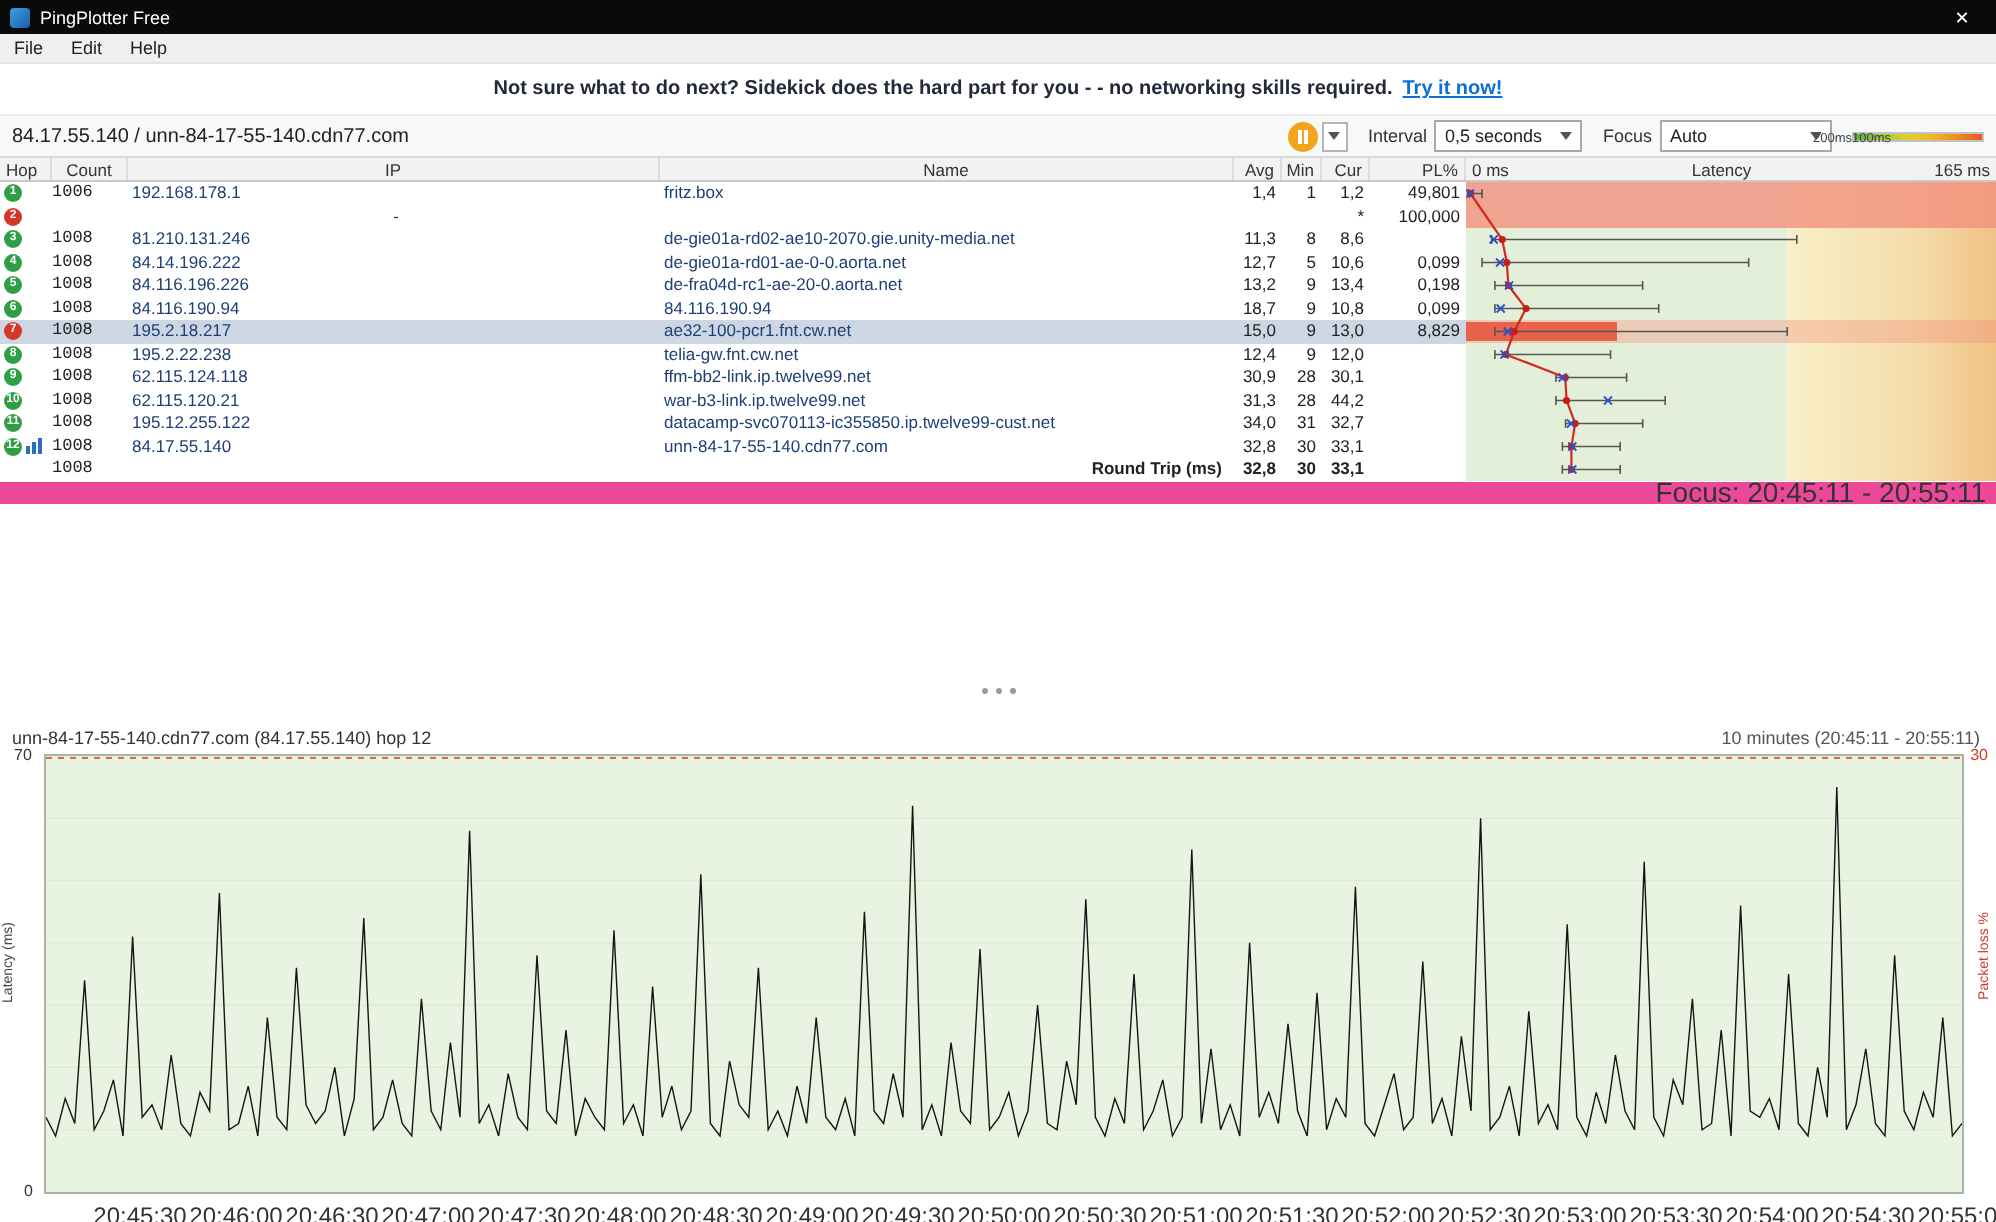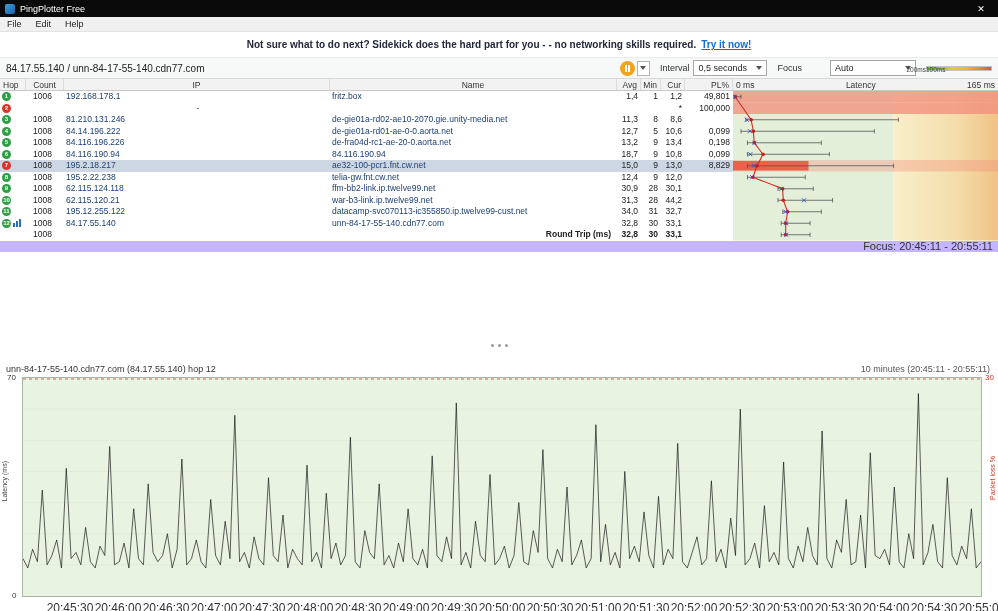--- a/index.html
+++ b/index.html
@@ -31,21 +31,21 @@
   .pausebtn i { position:absolute; top:4px; left:5px; width:2px; height:7px; background:#fff;
                 box-shadow:3px 0 0 #fff; }
   .caretbtn { width:13px; height:15px; border:1px solid #b5b5b5; background:#fff; margin-left:2px;
               display:flex; align-items:center; justify-content:center; flex:none; }
   .tri { width:0; height:0; border-left:3px solid transparent; border-right:3px solid transparent;
          border-top:4px solid #555; }
   .ctl-label { margin:0 4px 0 10px; font-size:9px; color:#333; flex:none; }
   .select { height:16px; border:1px solid #a8a8a8; background:#fff; font-size:9px; color:#222;
             display:flex; align-items:center; justify-content:space-between; padding:0 4px; flex:none; }
   .sel-interval { width:74px; }
-  .sel-focus { width:86px;margin-left:24px; }
+  .sel-focus { width:86px; }
   .legend { width:66px; margin-left:10px; flex:none; }
   .legend-labels { position:relative; height:8px; font-size:6.5px; color:#444; }
   .legend-labels .l1 { position:absolute; left:26%; }
   .legend-labels .l2 { position:absolute; right:0; }
   .legend-bar { height:5px; border:1px solid #c2c2c2;
                 background:linear-gradient(to right,#58b33c,#9ac73a,#d9d22f,#f2b824,#ef8f1f,#e8552a); }
 
   
   .trace { position:relative; background:#fff; }
   .grid-header { height:12px; display:flex; font-size:8.5px; color:#333; background:#f2f2f2;
@@ -58,32 +58,32 @@
   .gh-graph { display:flex; justify-content:space-between; padding:0 3px; border-right:none; }
 
   .trow { height:11.5px; line-height:11.5px; display:flex; font-size:8.5px; color:#222; background:#fff; }
   .trow.selected { background:#cdd7e4; }
   .c-hop { width:26px; display:flex; align-items:center; }
   .hopcirc { display:inline-block; width:9px; height:9px; margin-left:2px; border-radius:50%;
              color:#fff; font-size:6px; line-height:9px; text-align:center; font-weight:bold; }
   .hopcirc.green { background:#2f9e44; }
   .hopcirc.red   { background:#d6362a; }
   .tlicon { margin-left:2px; display:inline-flex; align-items:center; }
-  .c-count { width:38px; text-align:center; padding-right:5px; }
+  .c-count { width:38px; text-align:left; padding-right:5px;font-family:Liberation Mono, monospace; }
   .c-ip   { width:266px; padding-left:2px; color:#1d3f74; white-space:nowrap; overflow:hidden; }
   .c-name { width:287px; padding-left:2px; color:#1d3f74; white-space:nowrap; overflow:hidden; }
   .c-avg{width:24px} .c-min{width:20px} .c-cur{width:24px} .c-pl{width:48px}
   .c-avg,.c-min,.c-cur,.c-pl { text-align:right; padding-right:3px; }
   .trow.rt .c-name { font-weight:bold; color:#222; text-align:right; padding-right:6px; }
   .trow.rt .c-avg,.trow.rt .c-min,.trow.rt .c-cur { font-weight:bold; }
 
   #hopgraph { position:absolute; left:733px; top:12px; width:265px; height:149.5px; display:block; }
 
-  .focus-line { height:11px; line-height:11px; font-size:11px; color:#333; text-align:right;
-                padding-right:5px; background:#c4b5fd; }
+  .focus-line { height:11px; line-height:11px; font-size:14px; color:#333; text-align:right;
+                padding-right:5px; background:#ec4899; }
 
   .filler { height:89px; background:#fff; }
   .splitter { height:9px; background:#fff; display:flex; align-items:center; justify-content:center; gap:4px; }
   .splitter b { width:3px; height:3px; border-radius:50%; background:#9a9a9a; }
 
   
   .tl-pane { position:relative; height:262px; background:#fff;margin-top:12px; }
   .tl-header { display:flex; justify-content:space-between; padding:2px 8px 0 6px; font-size:9px; color:#333; }
   .tl-range { color:#555; }
   .tl-plot { position:absolute; left:22px; right:16px; top:15px; bottom:27px;

